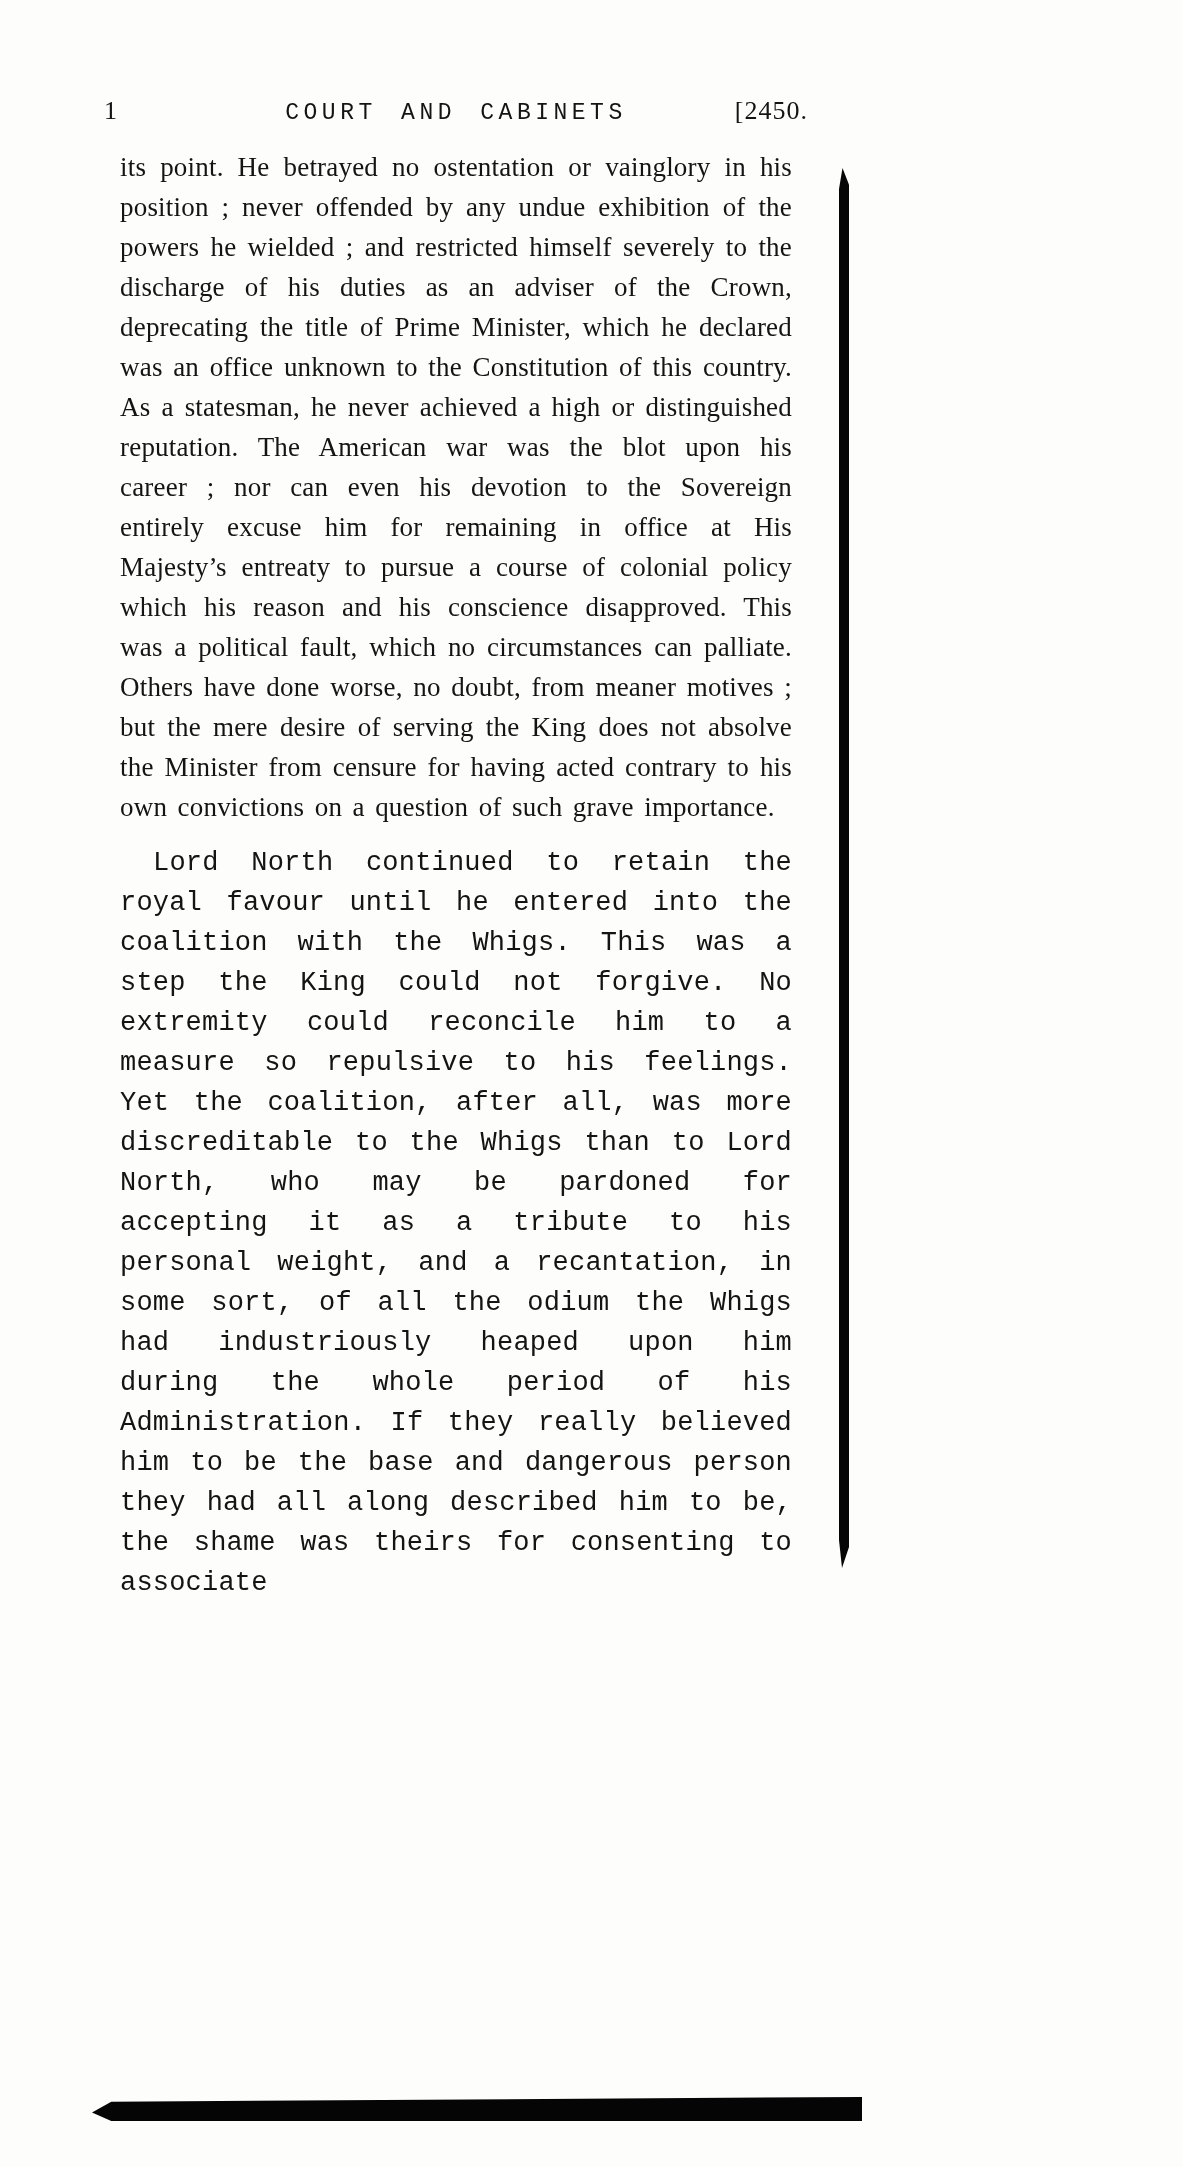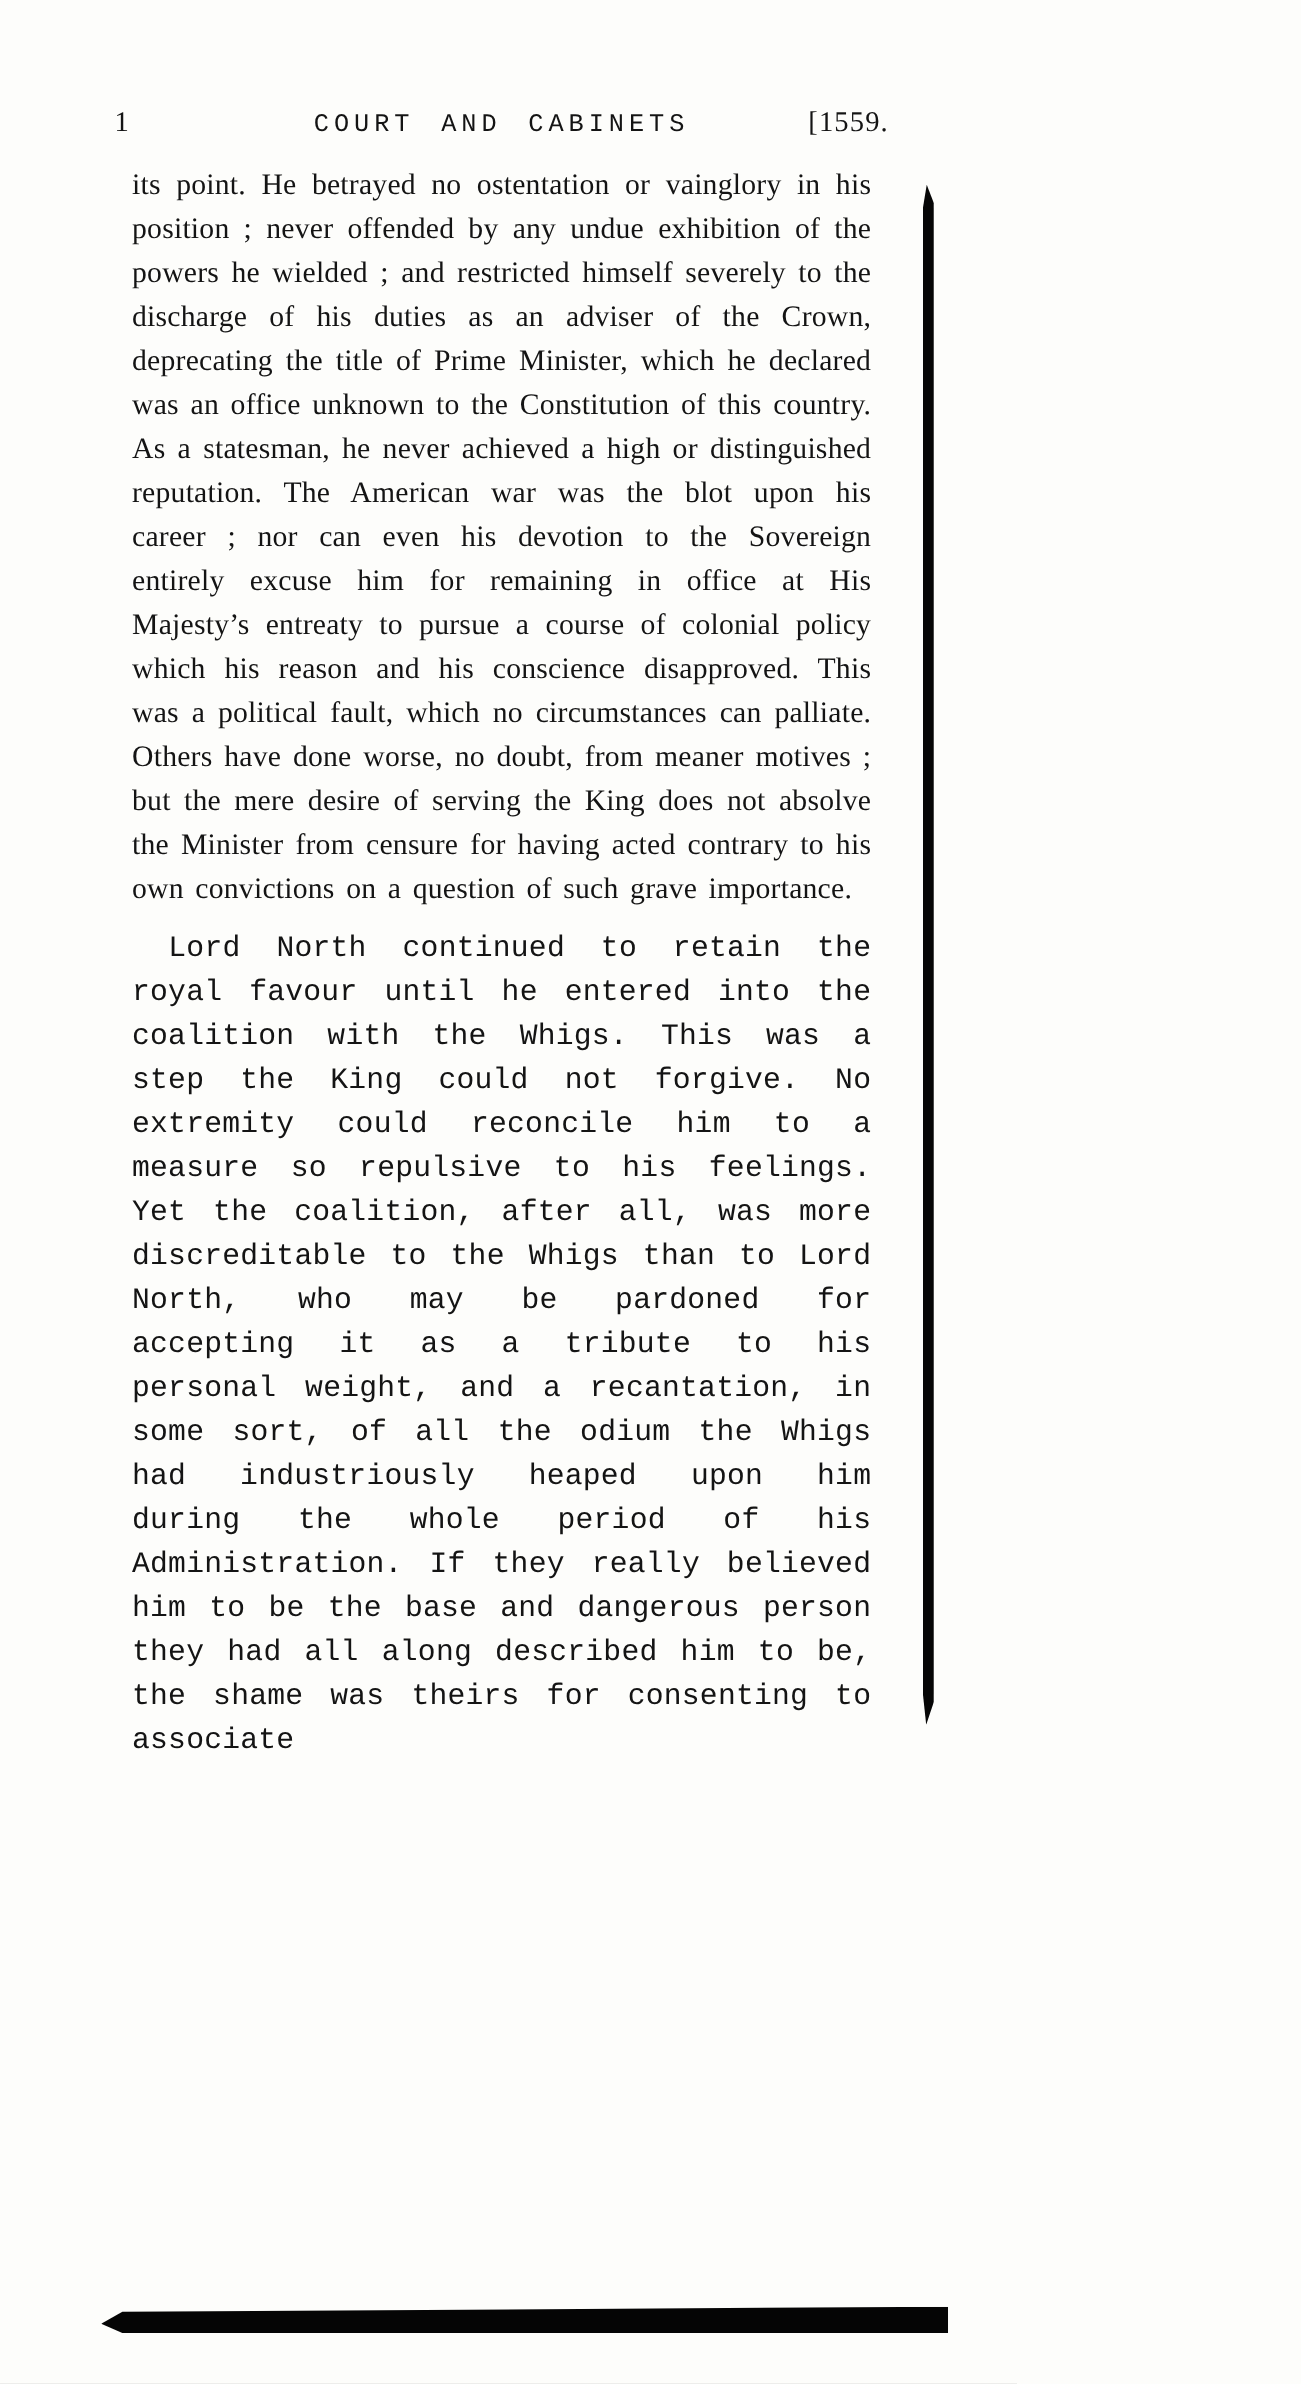--- a/index.html
+++ b/index.html
@@ -80,21 +80,21 @@
 </head>
 <body>
 
 <div class="page">
 
   <div class="content">
 
     <div class="page-header">
       <span class="page-number">1</span>
       <span class="running-title">COURT AND CABINETS</span>
-      <span class="year-marker">[1559.</span>
+      <span class="year-marker">[2450.</span>
     </div>
 
     <div class="page-body">
       <p>its point. He betrayed no ostentation or vainglory in his position ; never offended by any undue exhibition of the powers he wielded ; and restricted himself severely to the discharge of his duties as an adviser of the Crown, deprecating the title of Prime Minister, which he declared was an office unknown to the Constitution of this country. As a statesman, he never achieved a high or distinguished reputation. The American war was the blot upon his career ; nor can even his devotion to the Sovereign entirely excuse him for remaining in office at His Majesty’s entreaty to pursue a course of colonial policy which his reason and his conscience disapproved. This was a political fault, which no circumstances can palliate. Others have done worse, no doubt, from meaner motives ; but the mere desire of serving the King does not absolve the Minister from censure for having acted contrary to his own convictions on a question of such grave importance.</p>
       <p class="indented">Lord North continued to retain the royal favour until he entered into the coalition with the Whigs. This was a step the King could not forgive. No extremity could reconcile him to a measure so repulsive to his feelings. Yet the coalition, after all, was more discreditable to the Whigs than to Lord North, who may be pardoned for accepting it as a tribute to his personal weight, and a recantation, in some sort, of all the odium the Whigs had industriously heaped upon him during the whole period of his Administration. If they really believed him to be the base and dangerous person they had all along described him to be, the shame was theirs for consenting to associate</p>
     </div>
 
   </div>
 
   <div class="vbar"></div>

